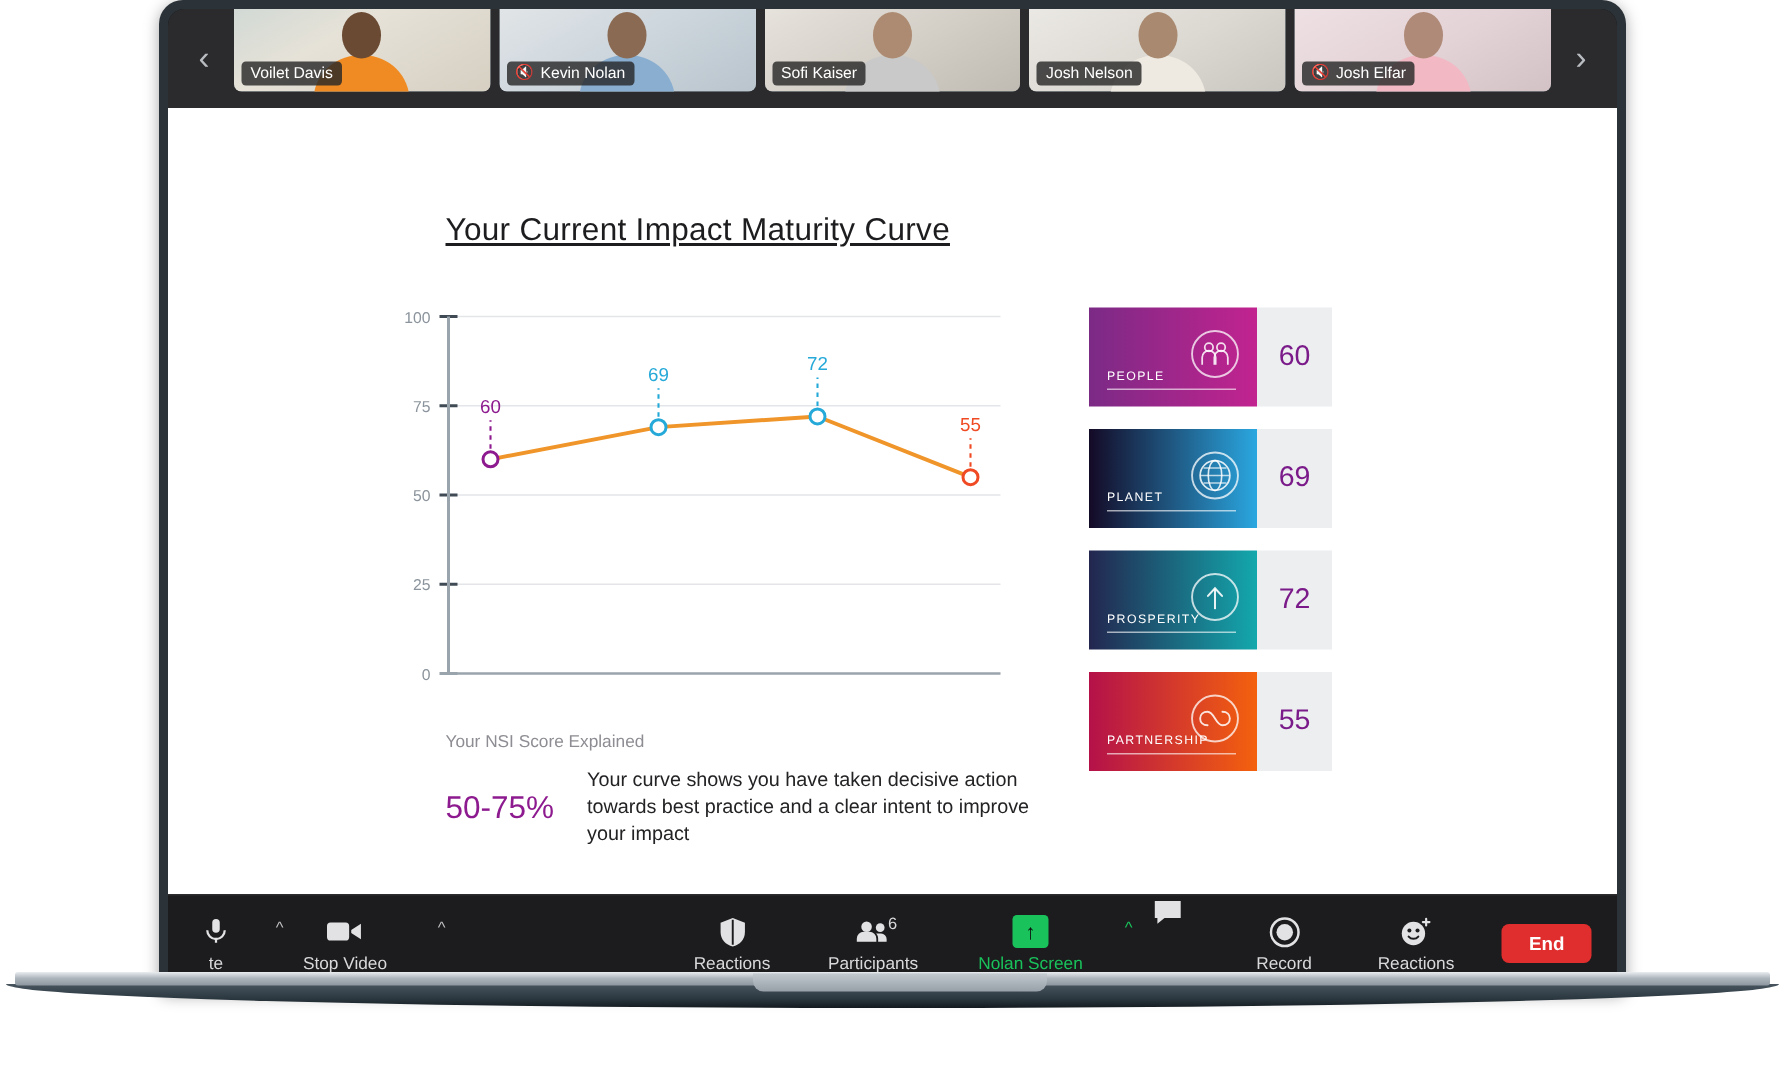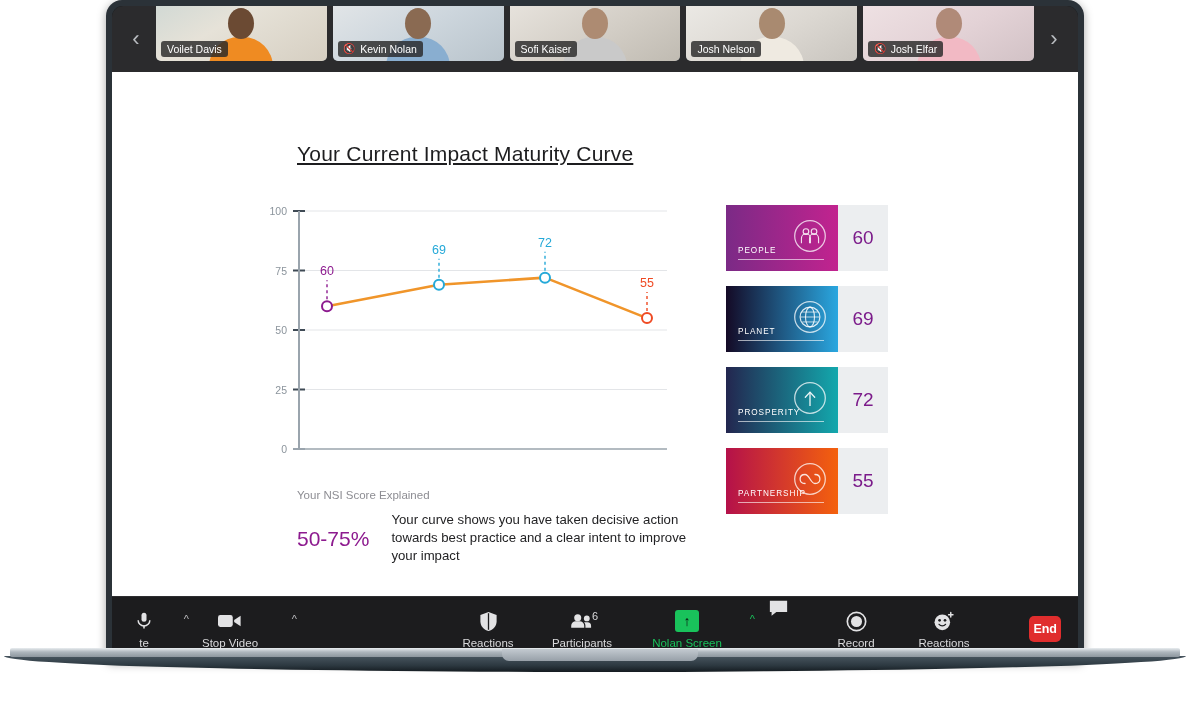--- a/index.html
+++ b/index.html
@@ -153,21 +153,21 @@
   .share-ico {
     width: 24px; height: 22px; background: #19c25b;
     border-radius: 3px; display: flex; align-items: center; justify-content: center;
     color: #0d0d0d; font-size: 14px; font-weight: bold;
   }
   .green { color: #19c25b !important; }
   .end-btn {
     position: absolute; right: 17px; top: 19px;
     background: #e02d2d; color: #fff;
     font-size: 12.5px; font-weight: bold;
-    padding: 6px 4px; border-radius: 5px;
+    padding: 6px 18px; border-radius: 5px;
     border: none; cursor: pointer;
   }
 </style>
 </head>
 <body>
 
 <div class="stage">
 
   <div class="laptop-shell">
     <div class="laptop-screen">

